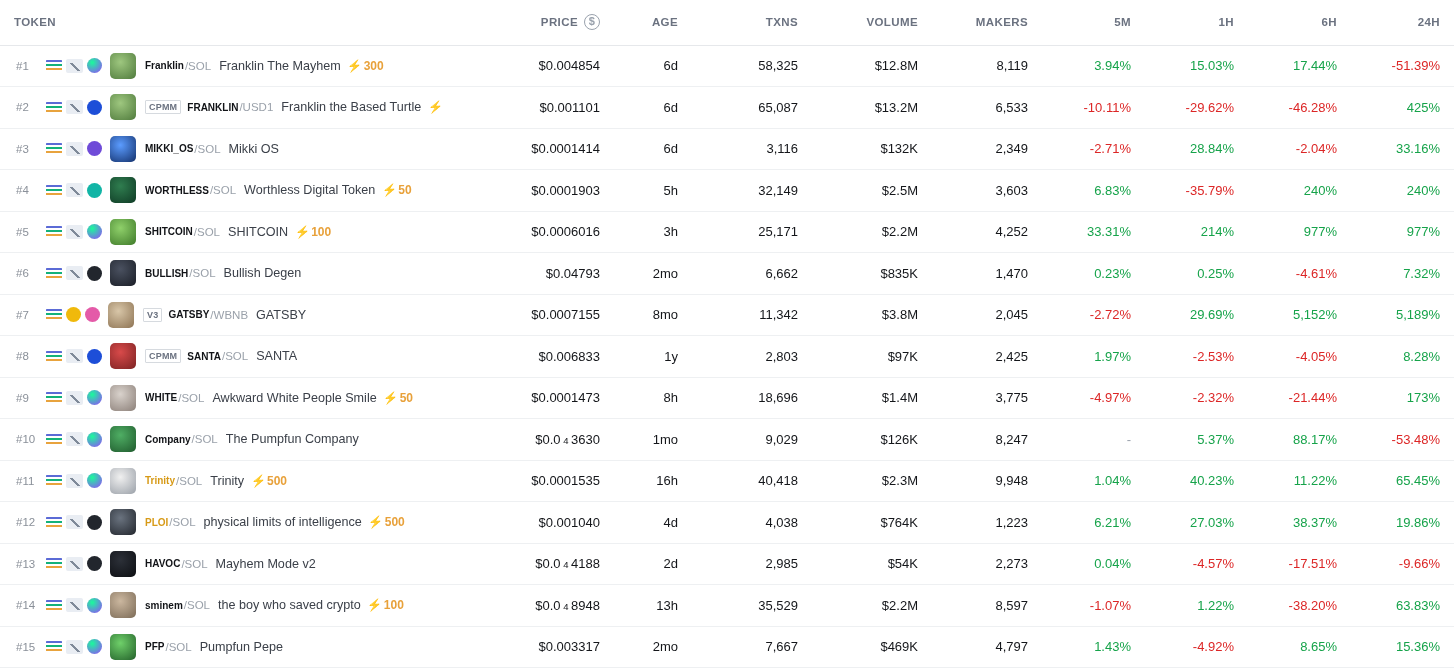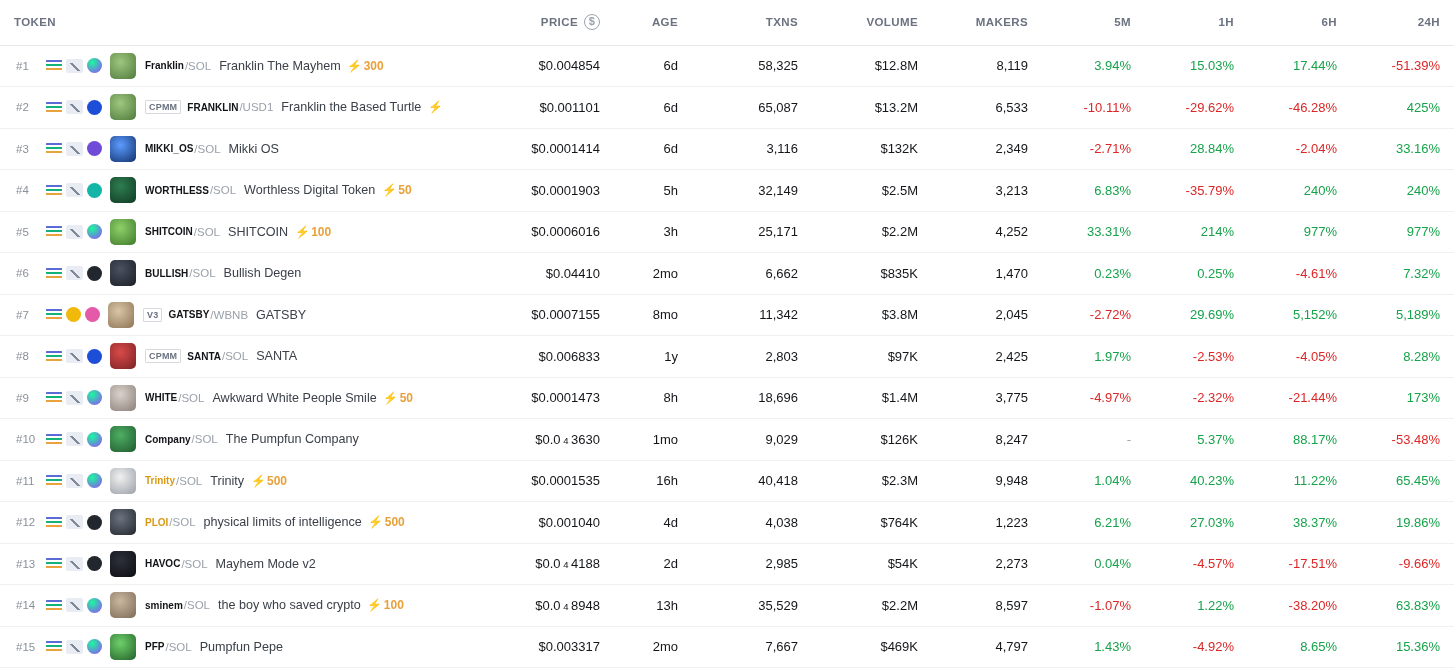--- a/index.html
+++ b/index.html
@@ -310,21 +310,21 @@
               <span class="boost">
                 <span class="bolt">⚡</span>
                 <span>50</span>
               </span>
             </div>
           </td>
           <td class="num">$0.0001903</td>
           <td class="num">5h</td>
           <td class="num">32,149</td>
           <td class="num">$2.5M</td>
-          <td class="num">3,213</td>
+          <td class="num">3,603</td>
           <td class="num pct up">6.83%</td>
           <td class="num pct down">-35.79%</td>
           <td class="num pct up">240%</td>
           <td class="num pct up">240%</td>
         </tr>
         <tr>
           <td class="td-token">
             <div class="tokcell">
               <span class="rank">#5</span>
               <span class="mini-icons">
@@ -360,21 +360,21 @@
                 <span class="ic ic-bars"></span>
                 <span class="ic ic-chart"></span>
                 <span class="ic ic-dark"></span>
               </span>
               <span class="avatar" style="background: radial-gradient(circle at 40% 35%, rgb(74, 81, 96), rgb(26, 30, 38));"></span>
               <span class="sym">BULLISH</span>
               <span class="chain">/SOL</span>
               <span class="name">Bullish Degen</span>
             </div>
           </td>
-          <td class="num">$0.04410</td>
+          <td class="num">$0.04793</td>
           <td class="num">2mo</td>
           <td class="num">6,662</td>
           <td class="num">$835K</td>
           <td class="num">1,470</td>
           <td class="num pct up">0.23%</td>
           <td class="num pct up">0.25%</td>
           <td class="num pct down">-4.61%</td>
           <td class="num pct up">7.32%</td>
         </tr>
         <tr>

